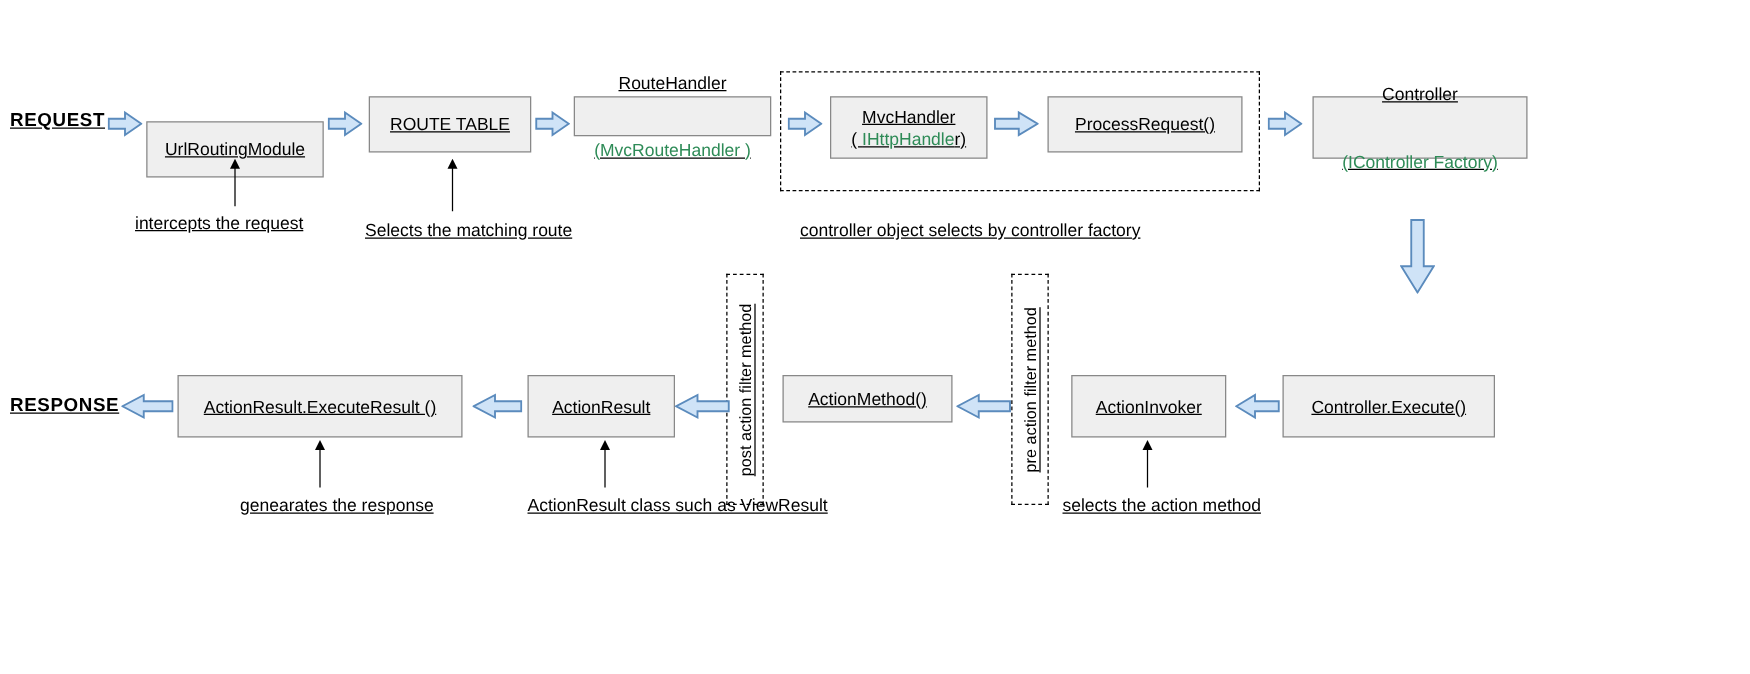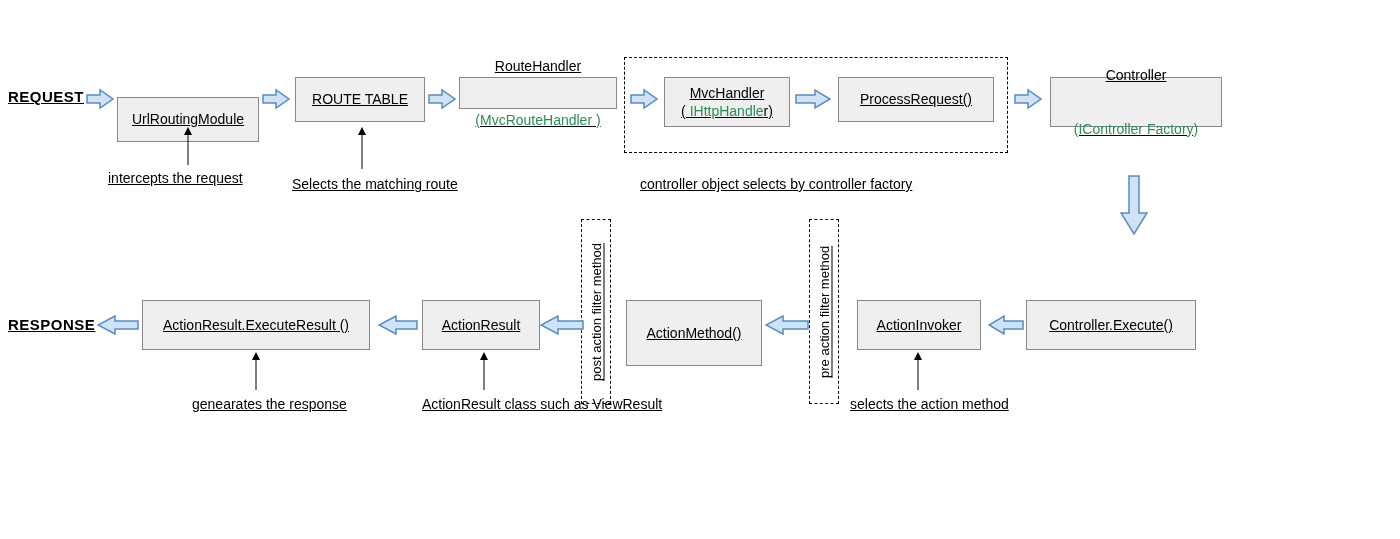--- a/index.html
+++ b/index.html
@@ -149,21 +149,21 @@
 
 <div class="abs dashed-box" style="left:809px; top:219px; width:30px; height:185px;"></div>
 <div class="abs vertical-text" style="left:809px; top:219px; width:30px; height:185px;">pre  action filter method</div>
 
 <div class="abs arrow-l" style="left:765px; top:314px;">
   <svg width="44" height="22">
       <path d="M43 7 L18 7 L18 2 L1 11 L18 20 L18 15 L43 15 Z" fill="#cfe3f7" stroke="#5b8bbd" stroke-width="1.5"></path>
     </svg>
 </div>
 
-<div class="abs node" style="left:626px; top:300px; width:136px; height:66px;">
+<div class="abs node" style="left:626px; top:300px; width:136px; height:38px;">
   <span>ActionMethod()</span>
 </div>
 
 <div class="abs dashed-box" style="left:581px; top:219px; width:30px; height:185px;"></div>
 <div class="abs vertical-text" style="left:581px; top:219px; width:30px; height:185px;">post action filter method</div>
 
 <div class="abs arrow-l" style="left:540px; top:314px;">
   <svg width="44" height="22">
       <path d="M43 7 L18 7 L18 2 L1 11 L18 20 L18 15 L43 15 Z" fill="#cfe3f7" stroke="#5b8bbd" stroke-width="1.5"></path>
     </svg>

